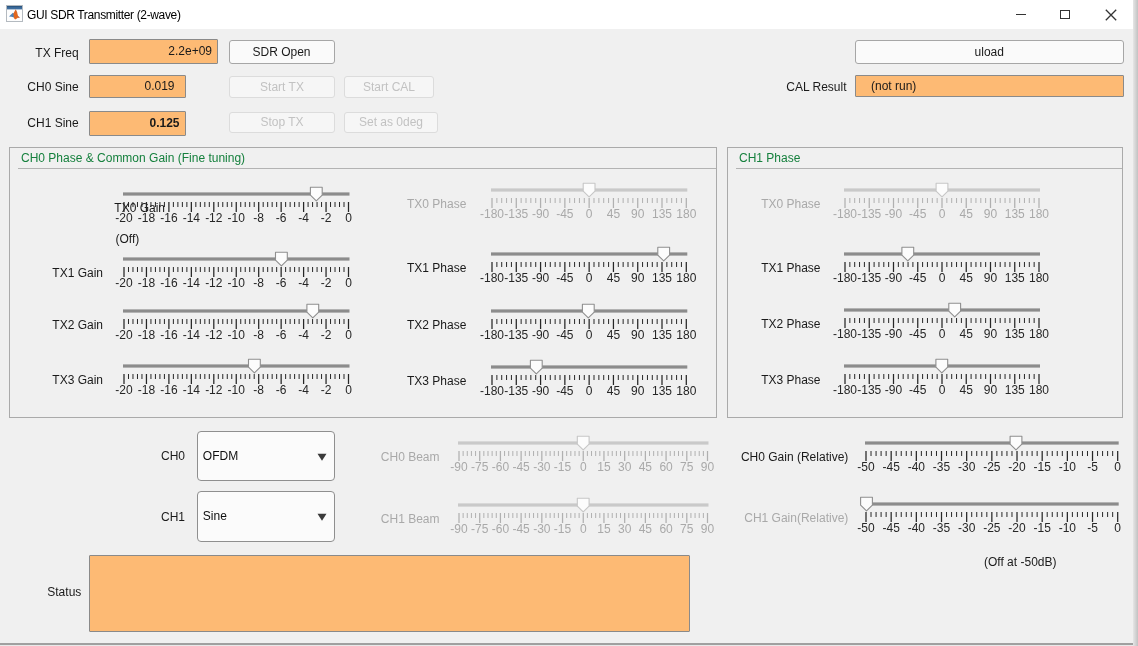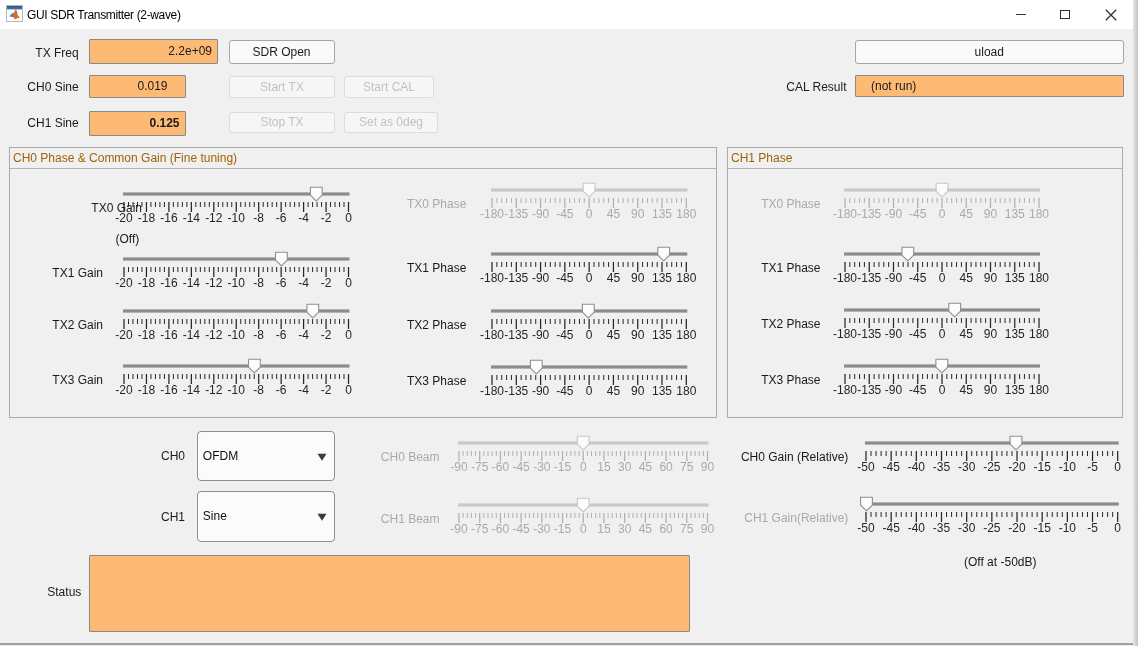--- a/index.html
+++ b/index.html
@@ -5,22 +5,22 @@
 font-family:"Liberation Sans",sans-serif;font-size:12px;color:#1a1a1a;}
 .abs{position:absolute;}
 .lblr{position:absolute;white-space:nowrap;text-align:right;}
 .lbl{position:absolute;white-space:nowrap;}
 .field{position:absolute;background:#fdba74;border:1px solid #8a8a8a;border-radius:1px;box-sizing:border-box;
 display:flex;align-items:center;}
 .btn{position:absolute;background:#fafafa;border:1px solid #a6a6a6;border-radius:3px;box-sizing:border-box;
 display:flex;align-items:center;justify-content:center;color:#1a1a1a;}
 .btn.dis{background:#f6f6f6;border-color:#dcdcdc;color:#c2c2c2;}
 .panel{position:absolute;border:1px solid #aaaaaa;background:#f0f0f0;box-sizing:border-box;}
-.ptitle{position:absolute;left:0;top:0;right:0;height:20px;border-bottom:1px solid #b3b3b3;
-display:flex;align-items:center;padding-left:3px;color:#a16207;}
+.ptitle{position:absolute;left:8px;top:0;right:0;height:20px;border-bottom:1px solid #b3b3b3;
+display:flex;align-items:center;padding-left:3px;color:#15803d;}
 .dd{position:absolute;background:#fbfbfb;border:1px solid #8f8f8f;border-radius:4px;box-sizing:border-box;
 display:flex;align-items:center;color:#0f0f0f;}
 .gray{color:#a9a9a9;}
 
 </style></head><body>
 <div class="abs" style="left:0;top:0;width:1138px;height:29px;background:#ffffff;"></div>
 <svg class="abs" style="left:6px;top:5px" width="18" height="18" viewBox="0 0 18 18">
 <rect x="0.5" y="0.5" width="16" height="16" fill="#fdfdfd" stroke="#b4bac0" stroke-width="1"></rect>
 <rect x="1" y="1" width="15" height="3.4" fill="#3e6d9e"></rect>
 <rect x="1" y="1" width="15" height="1.2" fill="#2a5580"></rect>
@@ -35,57 +35,57 @@
 <svg class="abs" style="left:1104.5px;top:8.5px" width="12" height="12" viewBox="0 0 12 12">
 <path d="M0.8 0.8L11.2 11.2M11.2 0.8L0.8 11.2" stroke="#333" stroke-width="1.3"></path>
   </svg>
 <div class="abs" style="left:1133px;top:0;width:5px;height:646px;background:linear-gradient(to right,#e6e6e6,#c2c2c2);"></div>
 <div class="abs" style="left:0;top:643.2px;width:1133px;height:1.4px;background:#a0a0a0;"></div>
 <div class="abs" style="left:0;top:644.6px;width:1133px;height:1.4px;background:#e9e9e9;"></div>
 <div class="lblr" style="right:1059.3px;top:45.5px;">TX Freq</div>
 <div class="lblr" style="right:1059.3px;top:79.7px;">CH0 Sine</div>
 <div class="lblr" style="right:1059.3px;top:116px;">CH1 Sine</div>
 <div class="field" style="left:88.5px;top:39px;width:129.5px;height:24.5px;justify-content:flex-end;padding-right:5px;">2.2e+09</div>
-<div class="field" style="left:88.5px;top:74.5px;width:97px;height:23.5px;justify-content:flex-end;padding-right:17px;">0.019</div>
+<div class="field" style="left:88.5px;top:74.5px;width:97px;height:23.5px;justify-content:flex-end;padding-right:10px;">0.019</div>
 <div class="field" style="left:88.5px;top:111px;width:97px;height:24.5px;justify-content:flex-end;padding-right:5px;font-weight:bold;">0.125</div>
 <div class="btn" style="left:228.5px;top:39.5px;width:106px;height:24.5px;">SDR Open</div>
 <div class="btn dis" style="left:229px;top:75.5px;width:106px;height:22px;">Start TX</div>
 <div class="btn dis" style="left:344px;top:75.5px;width:90px;height:22px;">Start CAL</div>
 <div class="btn dis" style="left:229px;top:111.5px;width:106px;height:21.5px;">Stop TX</div>
 <div class="btn dis" style="left:344px;top:111.5px;width:94px;height:21.5px;">Set as 0deg</div>
 <div class="btn" style="left:855px;top:40px;width:268.5px;height:23.5px;">uload</div>
 <div class="lblr" style="right:291.5px;top:79.5px;">CAL Result</div>
 <div class="field" style="left:855px;top:75.3px;width:268.5px;height:22px;padding-left:15px;">(not run)</div>
 <div class="panel" style="left:9px;top:147px;width:708px;height:271px;">
     <div class="ptitle">CH0 Phase &amp; Common Gain (Fine tuning)</div>
   </div>
 <div class="panel" style="left:727px;top:147px;width:396px;height:271px;">
     <div class="ptitle">CH1 Phase</div>
   </div>
-<div class="lblr" style="right:996px;top:201px;margin-left:44px;">TX0 Gain</div>
+<div class="lblr" style="right:973px;top:201px;margin-left:44px;">TX0 Gain</div>
 <div class="lblr" style="right:1035px;top:265.5px;">TX1 Gain</div>
 <div class="lblr" style="right:1035px;top:318px;">TX2 Gain</div>
 <div class="lblr" style="right:1035px;top:373px;">TX3 Gain</div>
 <div class="lblr gray" style="right:671.7px;top:196.5px;">TX0 Phase</div>
 <div class="lblr" style="right:671.7px;top:261px;">TX1 Phase</div>
 <div class="lblr" style="right:671.7px;top:317.5px;">TX2 Phase</div>
 <div class="lblr" style="right:671.7px;top:374px;">TX3 Phase</div>
 <div class="lblr gray" style="right:317.5px;top:196.5px;">TX0 Phase</div>
 <div class="lblr" style="right:317.5px;top:260.5px;">TX1 Phase</div>
 <div class="lblr" style="right:317.5px;top:317px;">TX2 Phase</div>
 <div class="lblr" style="right:317.5px;top:372.5px;">TX3 Phase</div>
 <div class="lblr gray" style="right:698.5px;top:450px;">CH0 Beam</div>
 <div class="lblr gray" style="right:698.5px;top:511.5px;">CH1 Beam</div>
 <div class="lblr" style="right:289.7px;top:449.5px;">CH0 Gain (Relative)</div>
 <div class="lblr gray" style="right:289.7px;top:511.2px;">CH1 Gain(Relative)</div>
 <div class="lblr" style="right:953px;top:449.3px;">CH0</div>
 <div class="lblr" style="right:953px;top:509.8px;">CH1</div>
 <div class="lblr" style="right:1056.7px;top:584.5px;">Status</div>
 <div class="lbl" style="left:115.5px;top:232px;">(Off)</div>
-<div class="lbl" style="left:964px;top:555px;">(Off at -50dB)</div>
+<div class="lbl" style="left:984px;top:555px;">(Off at -50dB)</div>
 <svg style="position:absolute;left:108px;top:185px" width="256.5" height="44" viewBox="0 0 256.5 44">
 <rect x="15" y="7.4" width="226.5" height="3.2" fill="#8c8c8c"></rect>
 <path d="M16 17V27M38.45 17V27M60.9 17V27M83.35 17V27M105.8 17V27M128.25 17V27M150.7 17V27M173.15 17V27M195.6 17V27M218.05 17V27M240.5 17V27" stroke="#262626" stroke-width="1.25" fill="none"></path>
 <path d="M20.49 17V22M24.98 17V22M29.47 17V22M33.96 17V22M42.94 17V22M47.43 17V22M51.92 17V22M56.41 17V22M65.39 17V22M69.88 17V22M74.37 17V22M78.86 17V22M87.84 17V22M92.33 17V22M96.82 17V22M101.31 17V22M110.29 17V22M114.78 17V22M119.27 17V22M123.76 17V22M132.74 17V22M137.23 17V22M141.72 17V22M146.21 17V22M155.19 17V22M159.68 17V22M164.17 17V22M168.66 17V22M177.64 17V22M182.13 17V22M186.62 17V22M191.11 17V22M200.09 17V22M204.58 17V22M209.07 17V22M213.56 17V22M222.54 17V22M227.03 17V22M231.52 17V22M236.01 17V22" stroke="#262626" stroke-width="1" fill="none"></path>
 <g fill="#262626" font-family="Liberation Sans, sans-serif" font-size="12">
       <text x="16" y="37.2" text-anchor="middle">-20</text>
       <text x="38.45" y="37.2" text-anchor="middle">-18</text>
       <text x="60.9" y="37.2" text-anchor="middle">-16</text>
       <text x="83.35" y="37.2" text-anchor="middle">-14</text>
       <text x="105.8" y="37.2" text-anchor="middle">-12</text>

